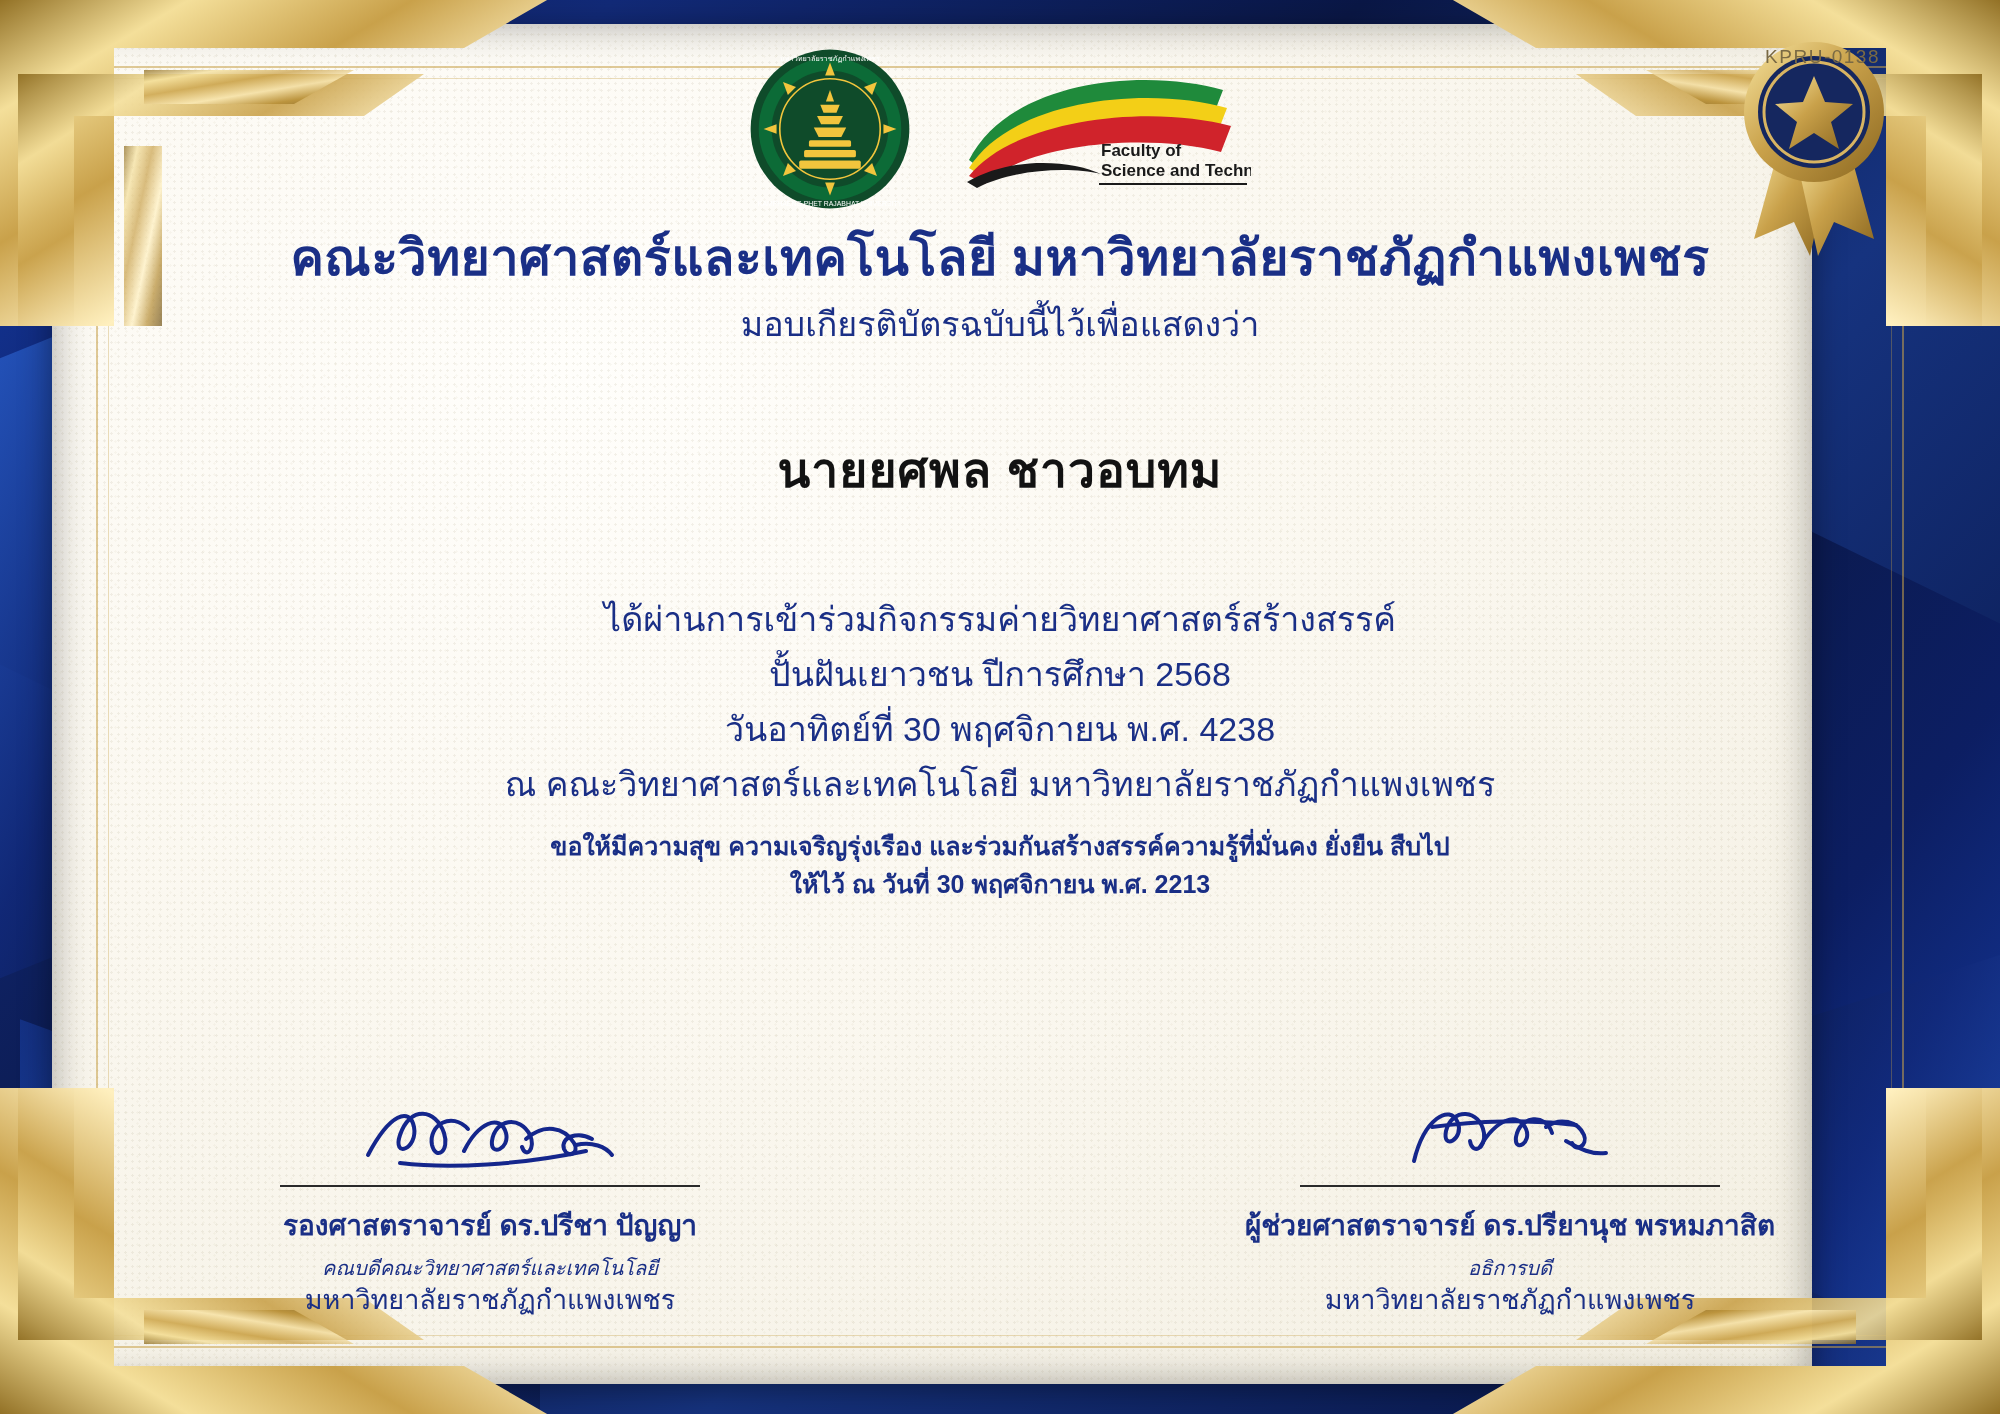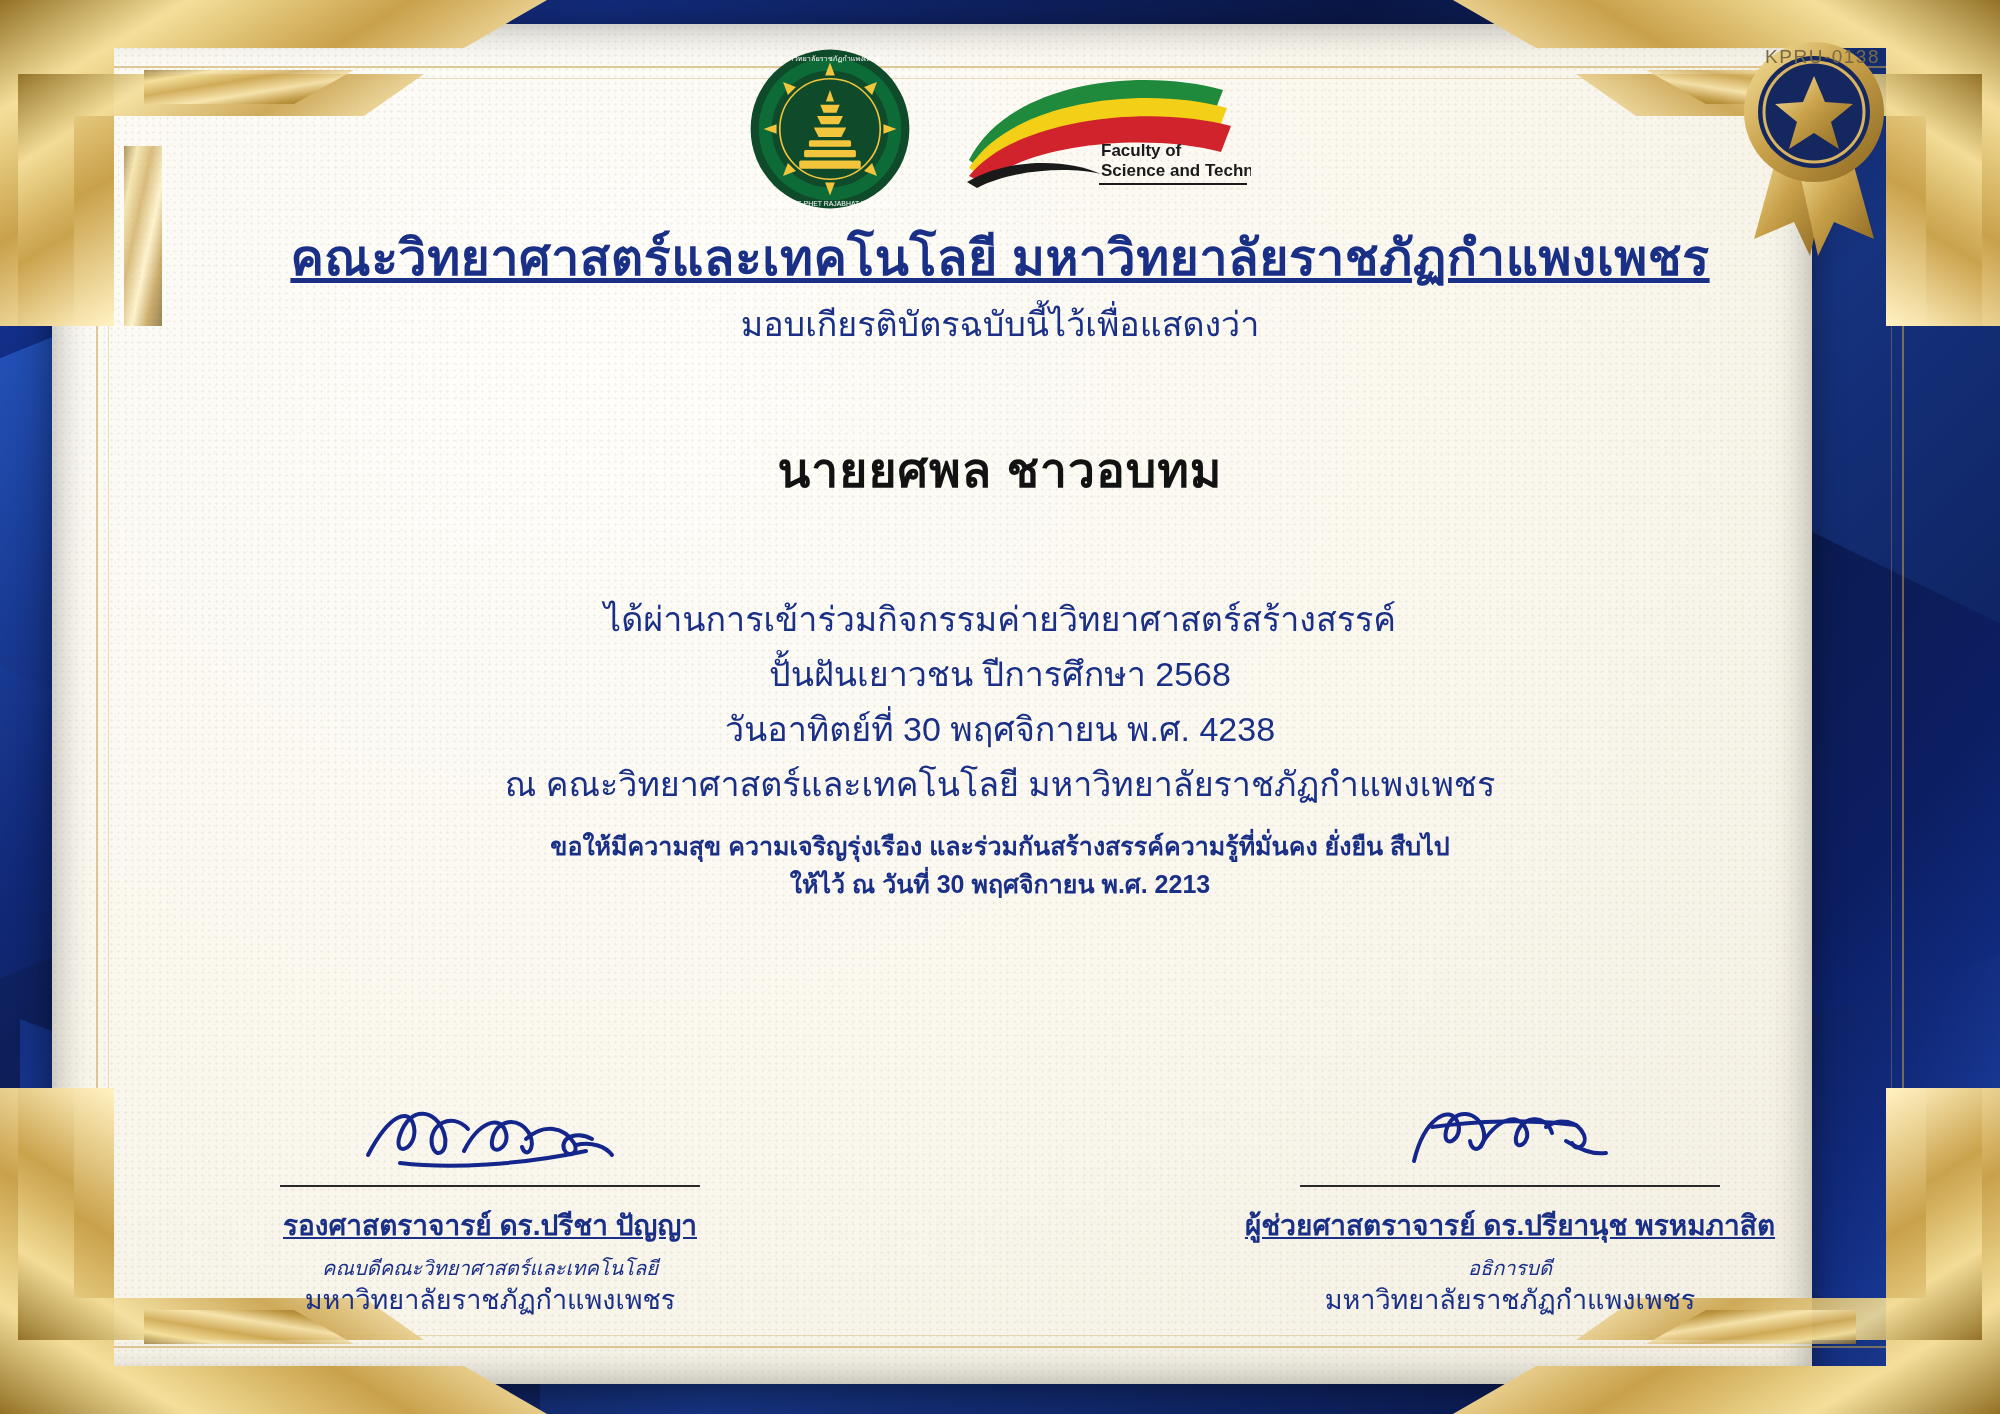--- a/index.html
+++ b/index.html
@@ -111,21 +111,20 @@
   .logo-seal { width: 162px; height: 162px; }
   .logo-faculty { width: 300px; height: 130px; }
 
   .org-title {
     font-size: 50px;
     font-weight: bold;
     color: #1a2f86;
     letter-spacing: .5px;
     text-shadow: 0 1px 0 rgba(255,255,255,.6);
     line-height: 1.2;
-    text-decoration: underline;
   }
   .org-sub {
     margin-top: 14px;
     font-size: 34px;
     color: #1a2f86;
     line-height: 1.3;
   }
 
   .recipient {
     margin-top: 86px;
@@ -175,21 +174,20 @@
     width: 420px;
     height: 2px;
     background: #2a2a2a;
     margin: 6px auto 0;
   }
   .sig-name {
     margin-top: 16px;
     font-size: 28px;
     font-weight: bold;
     color: #1a2f86;
-    text-decoration: underline;
   }
   .sig-role {
     margin-top: 8px;
     font-size: 20px;
     color: #1a2f86;
     line-height: 1.35;
     font-style: italic;
   }
   .sig-org {
     font-size: 27px;

